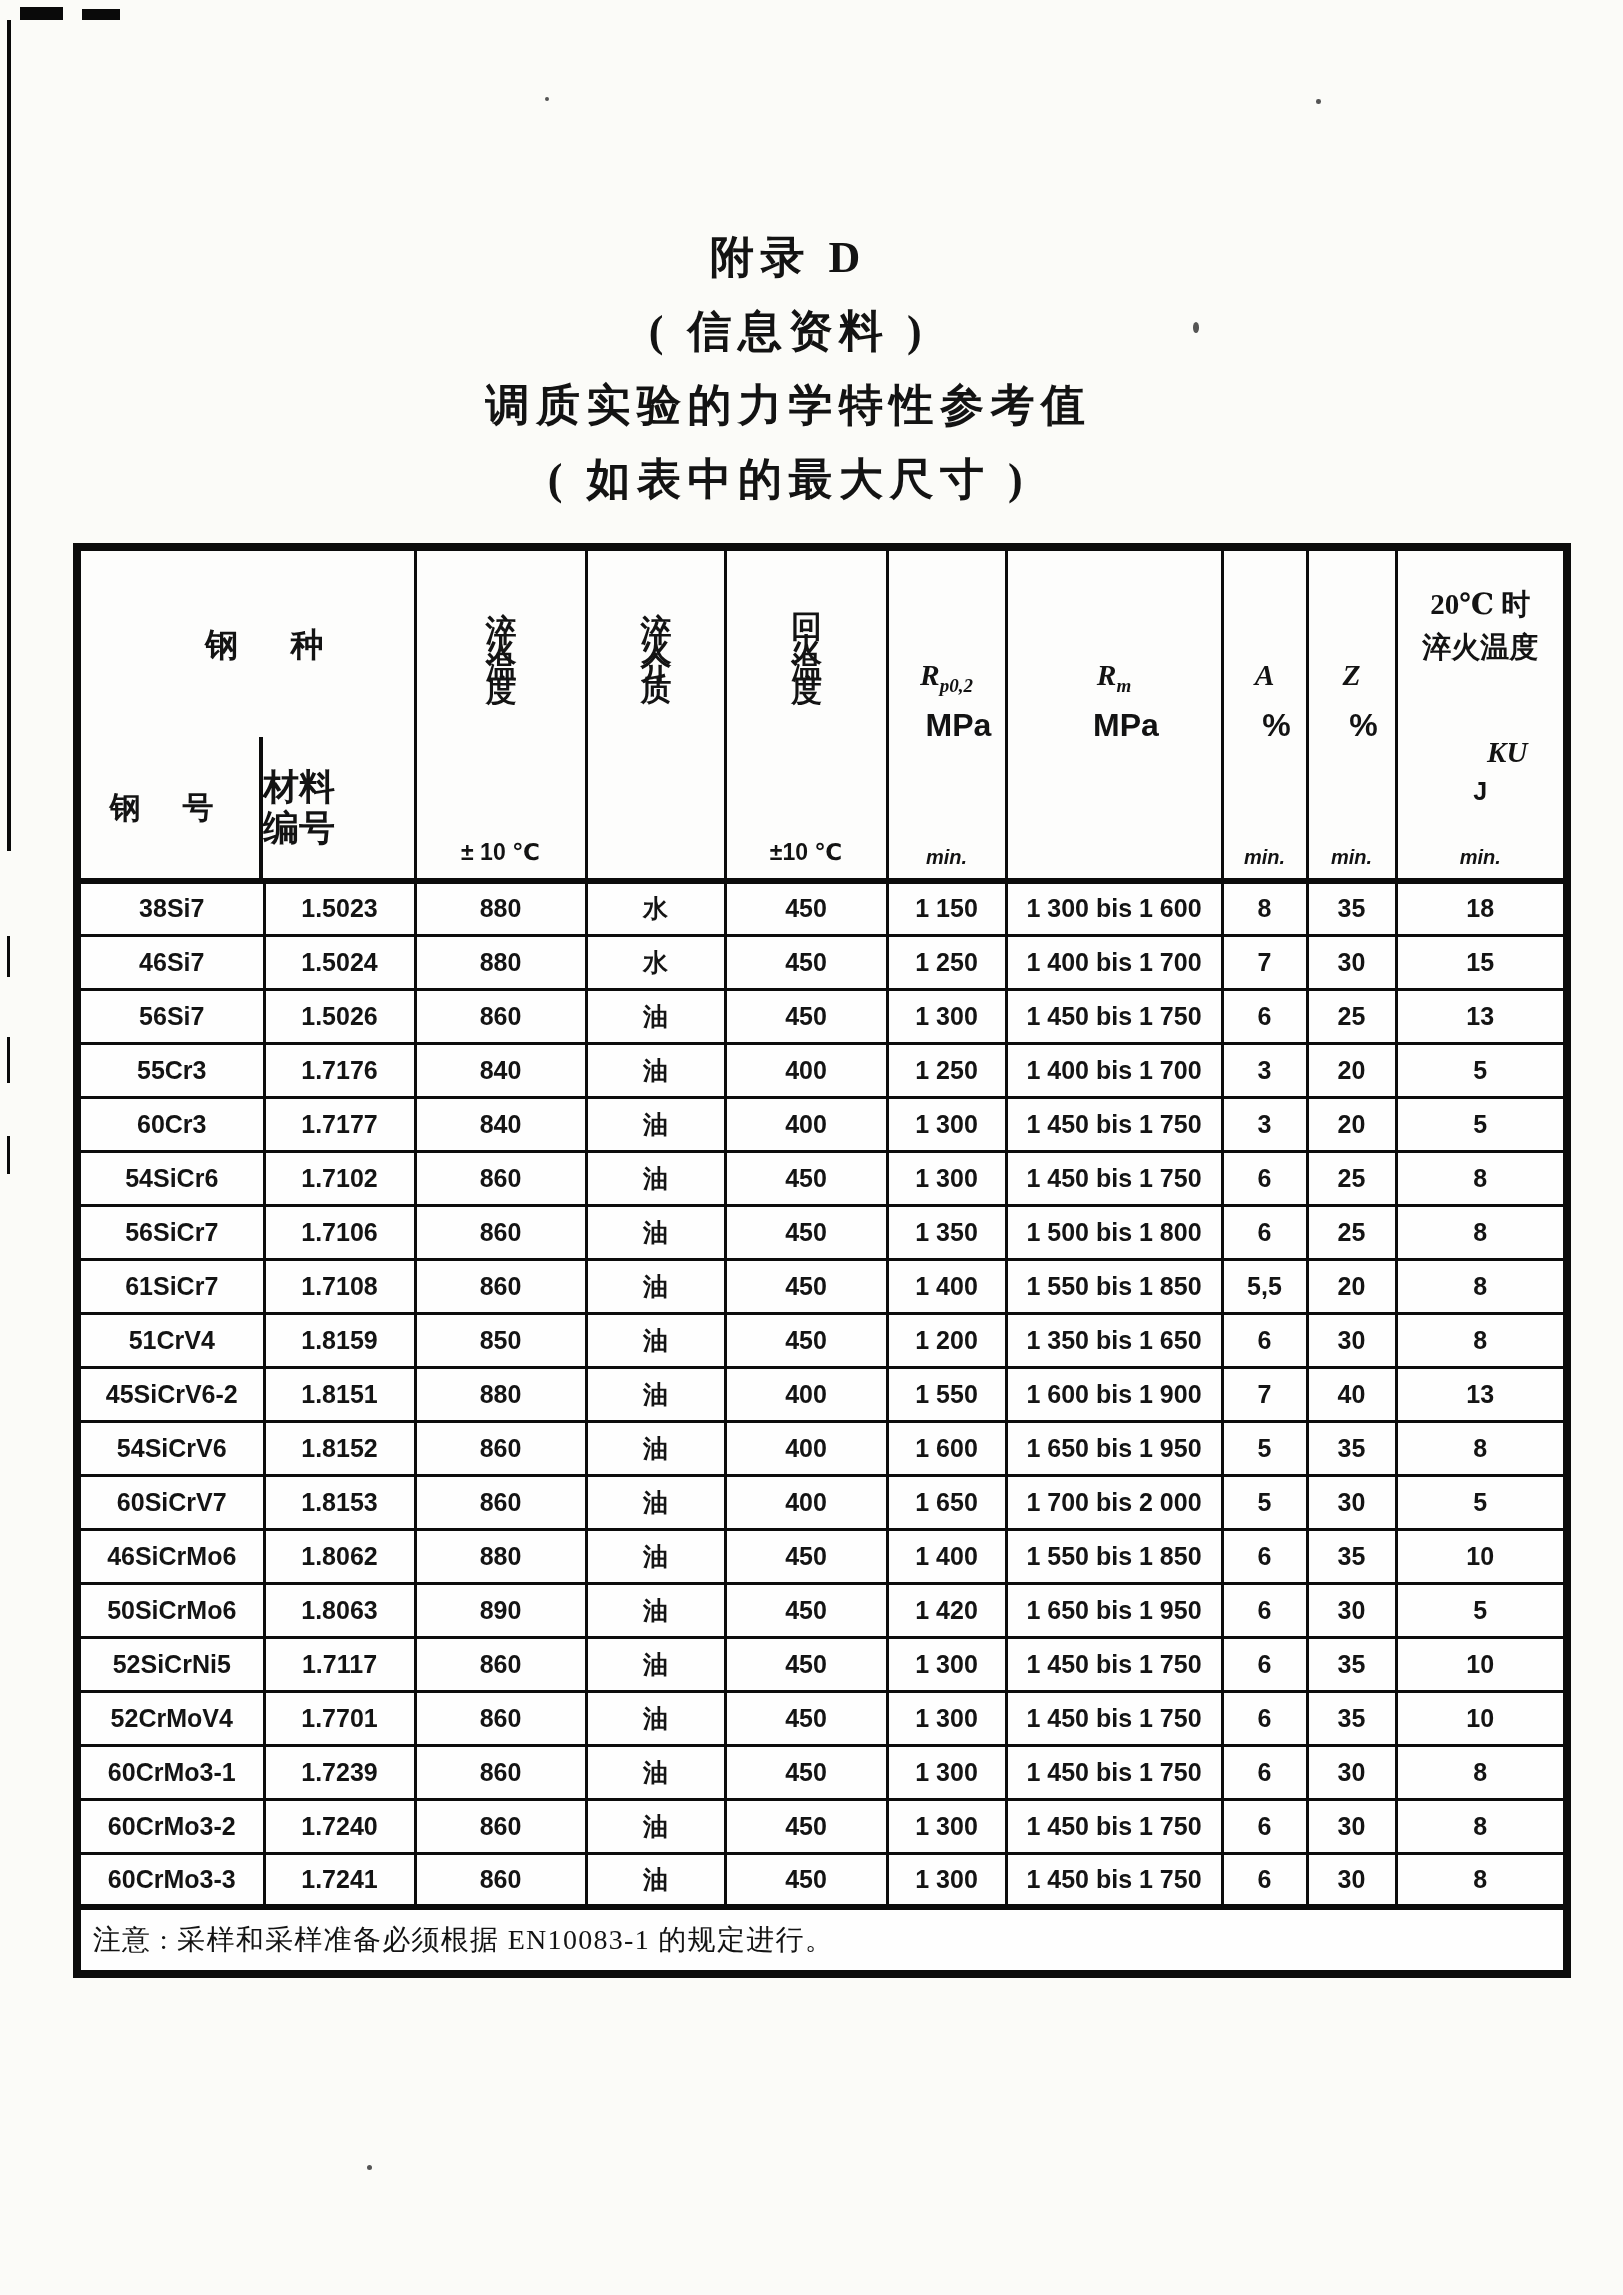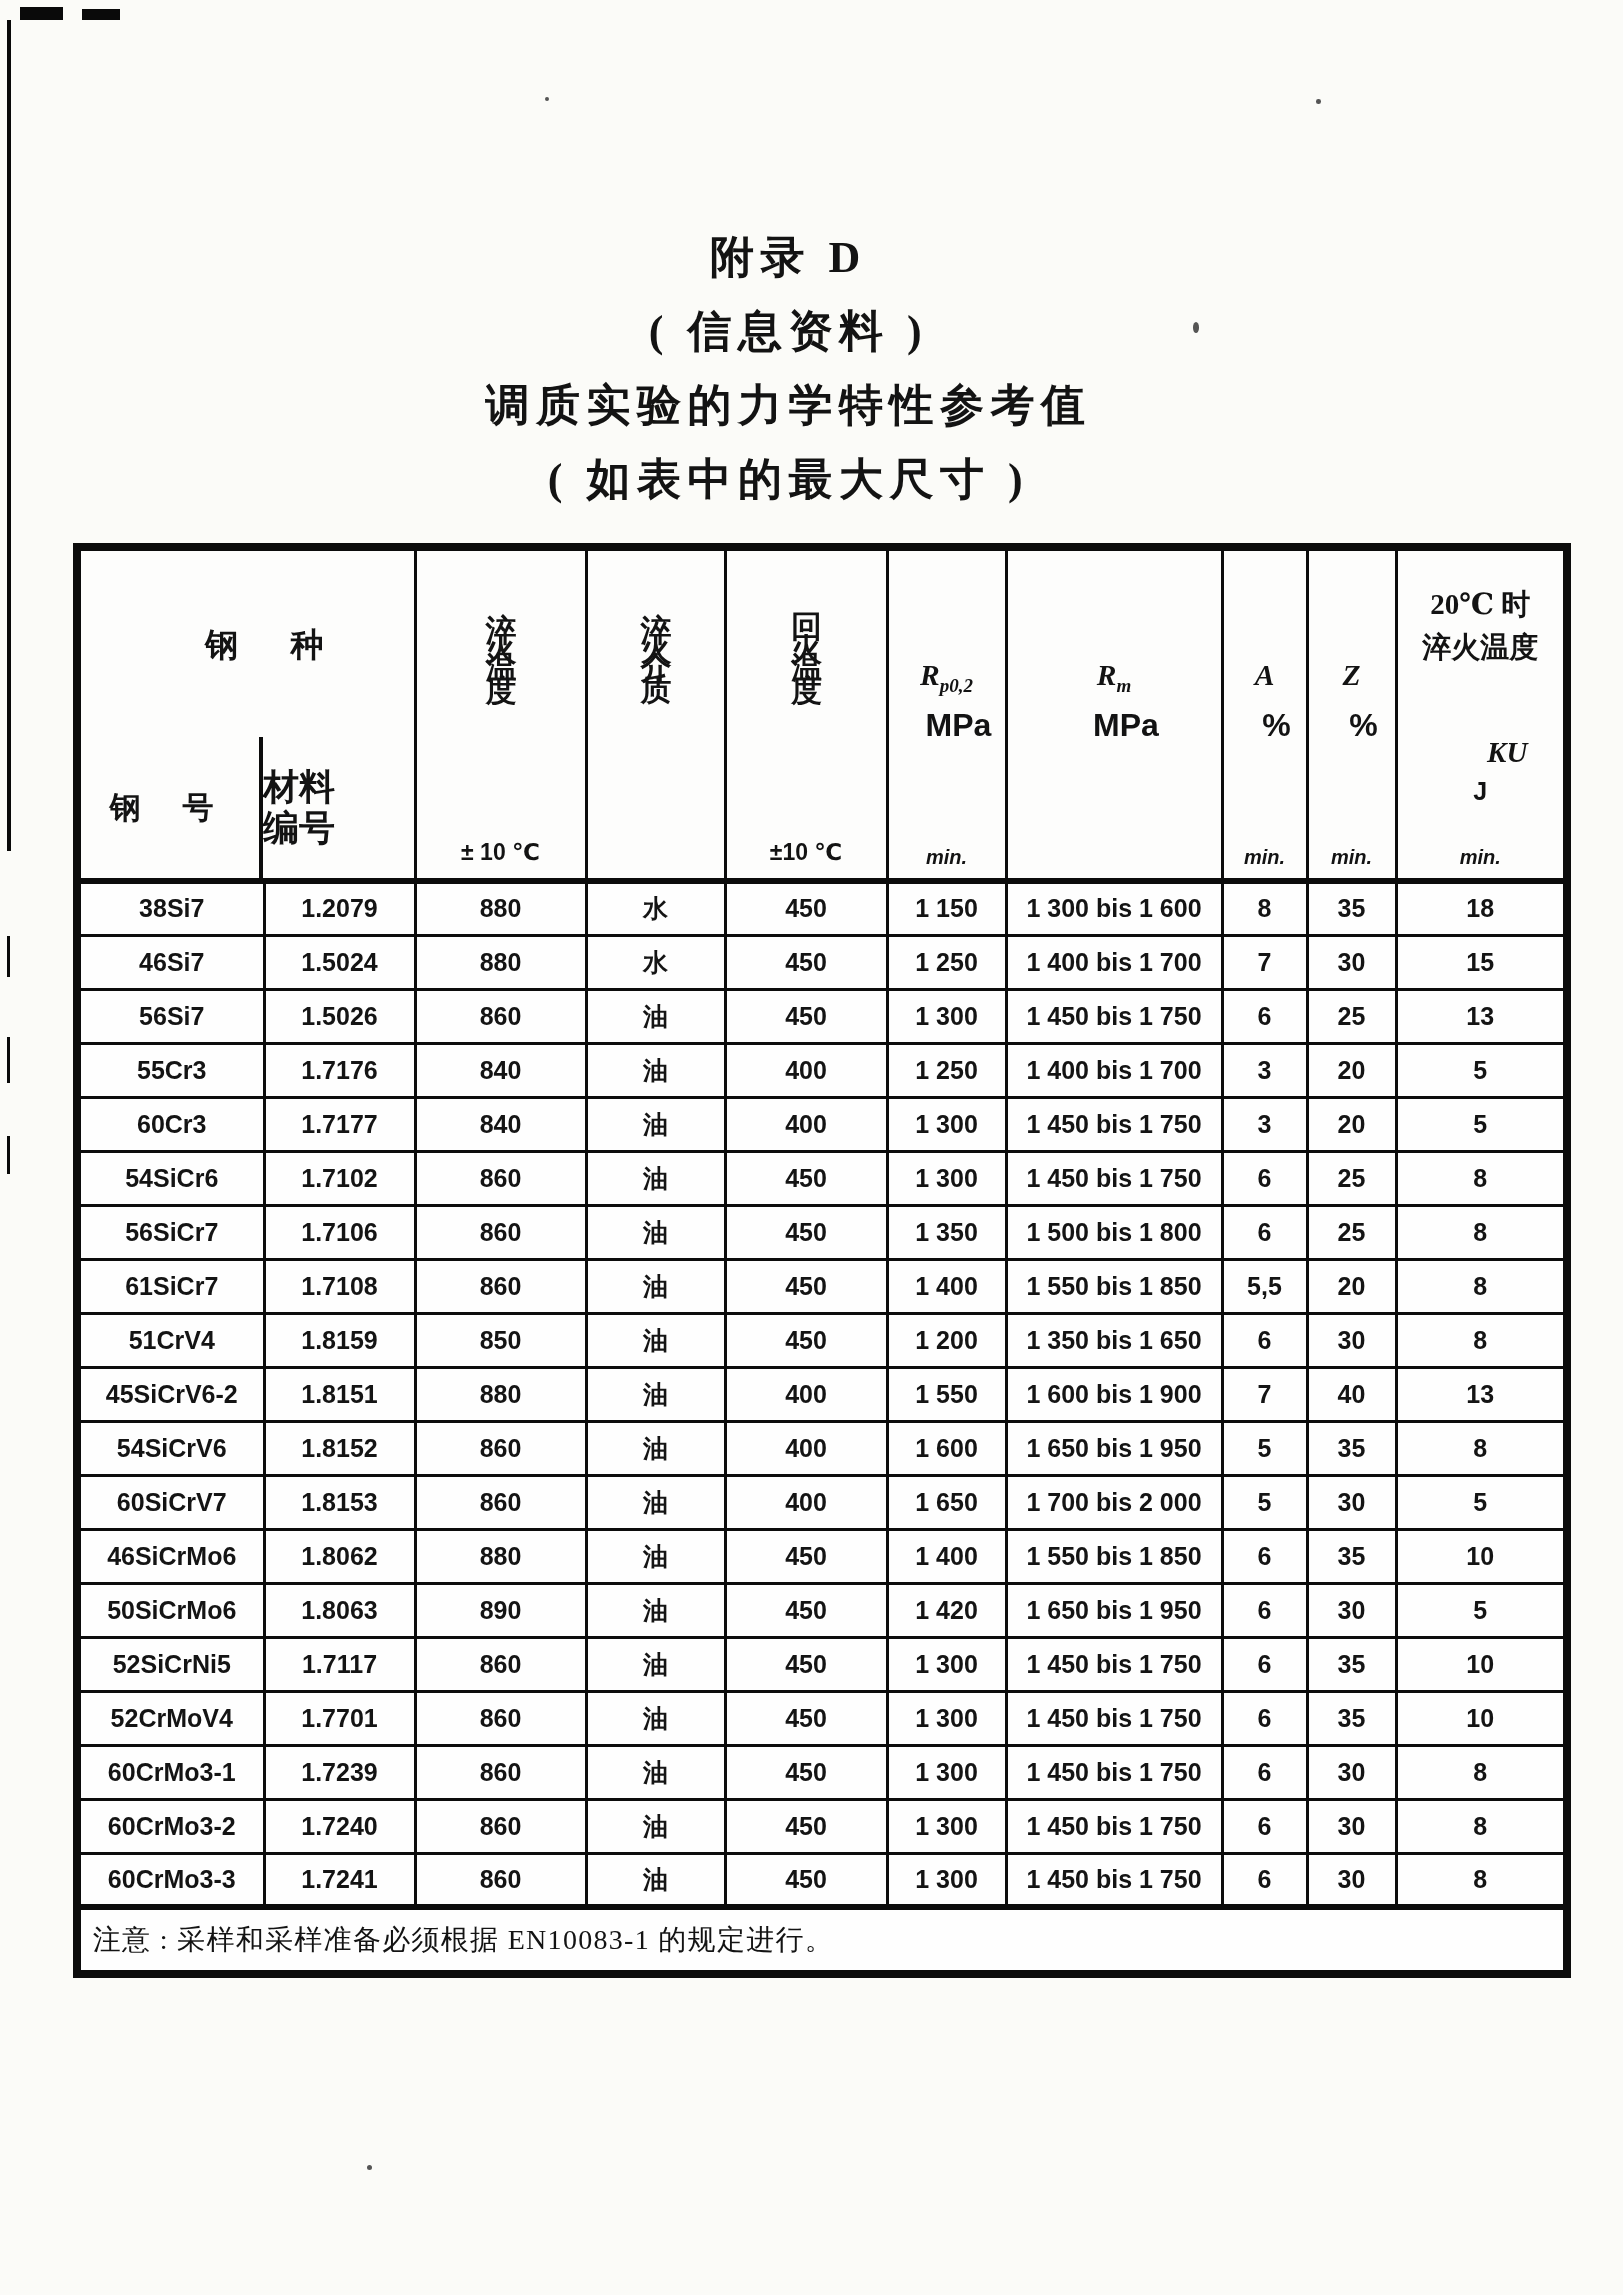--- a/index.html
+++ b/index.html
@@ -143,21 +143,21 @@
         <div class="impact-l2">淬火温度</div>
         <div class="impact-ku">KU</div>
         <div class="impact-j">J</div>
         <div class="min-label">min.</div>
       </th>
     </tr>
   </thead>
   <tbody>
     <tr class="body-row">
     <td class="c-grade">38Si7</td>
-    <td>1.2079</td>
+    <td>1.5023</td>
     <td>880</td>
     <td class="c-medium">水</td>
     <td>450</td>
     <td>1 150</td>
     <td class="c-rm">1 300 bis 1 600</td>
     <td>8</td>
     <td>35</td>
     <td>18</td>
   </tr>
       <tr class="body-row">

